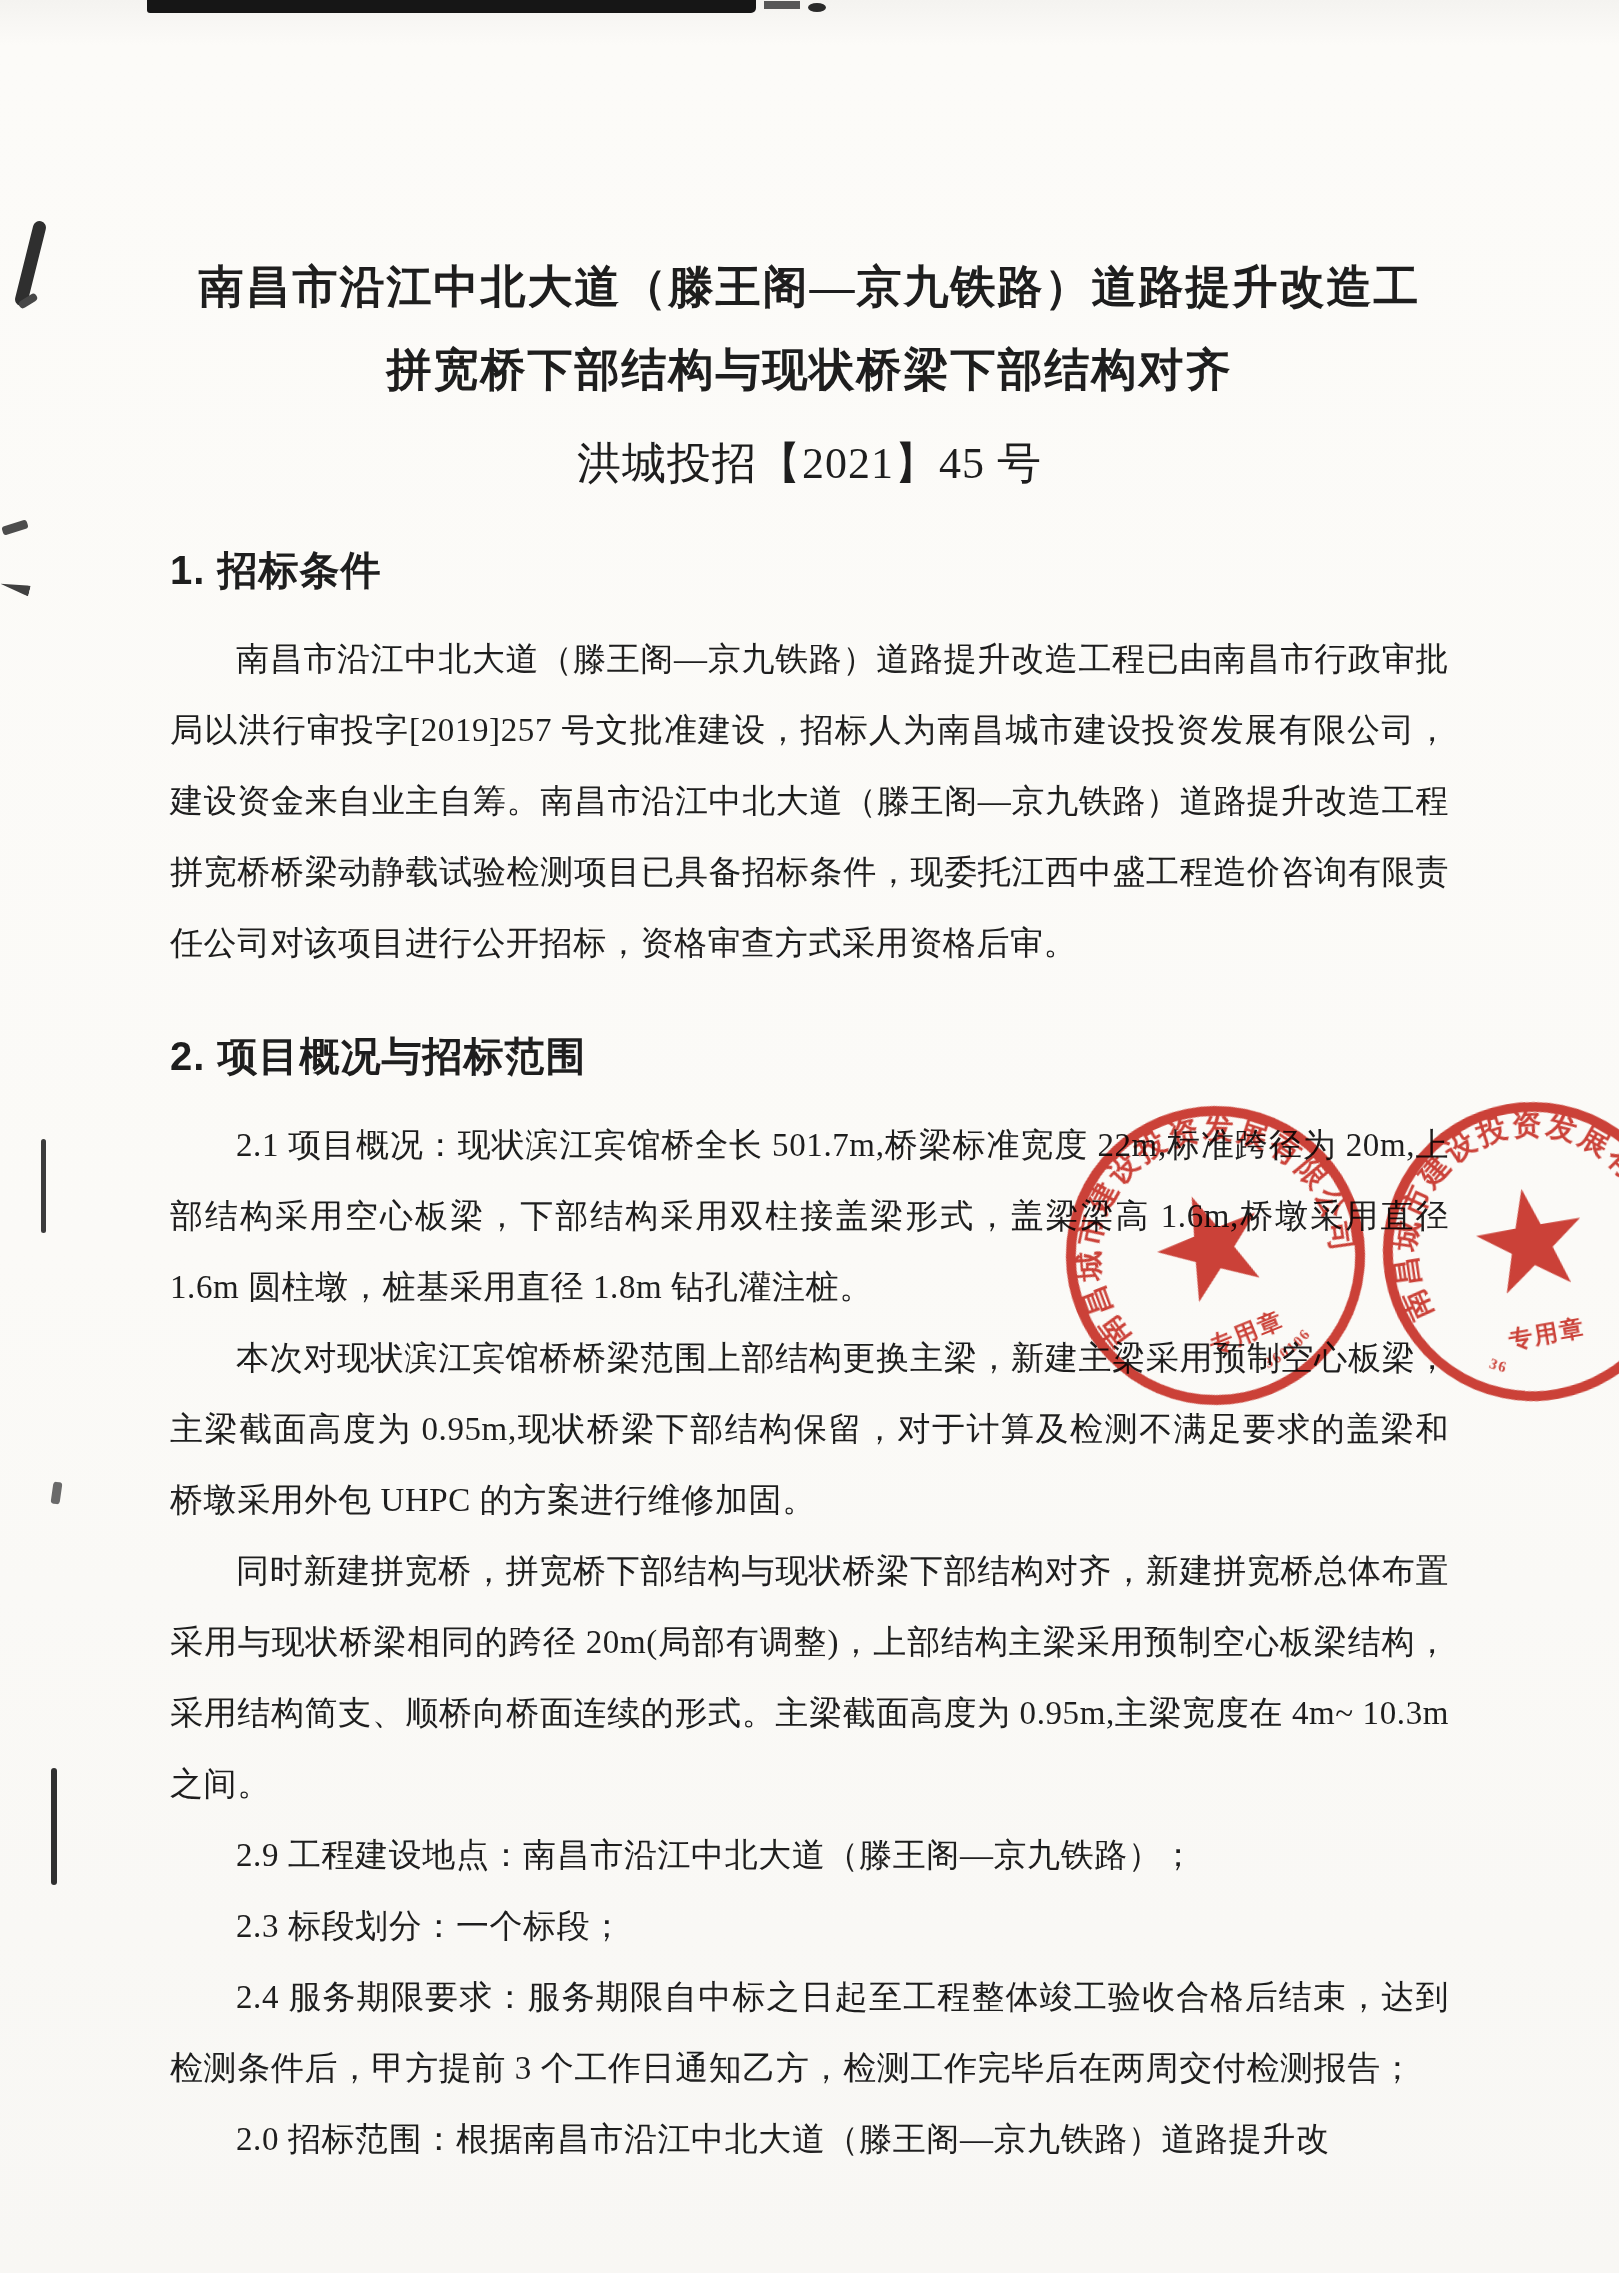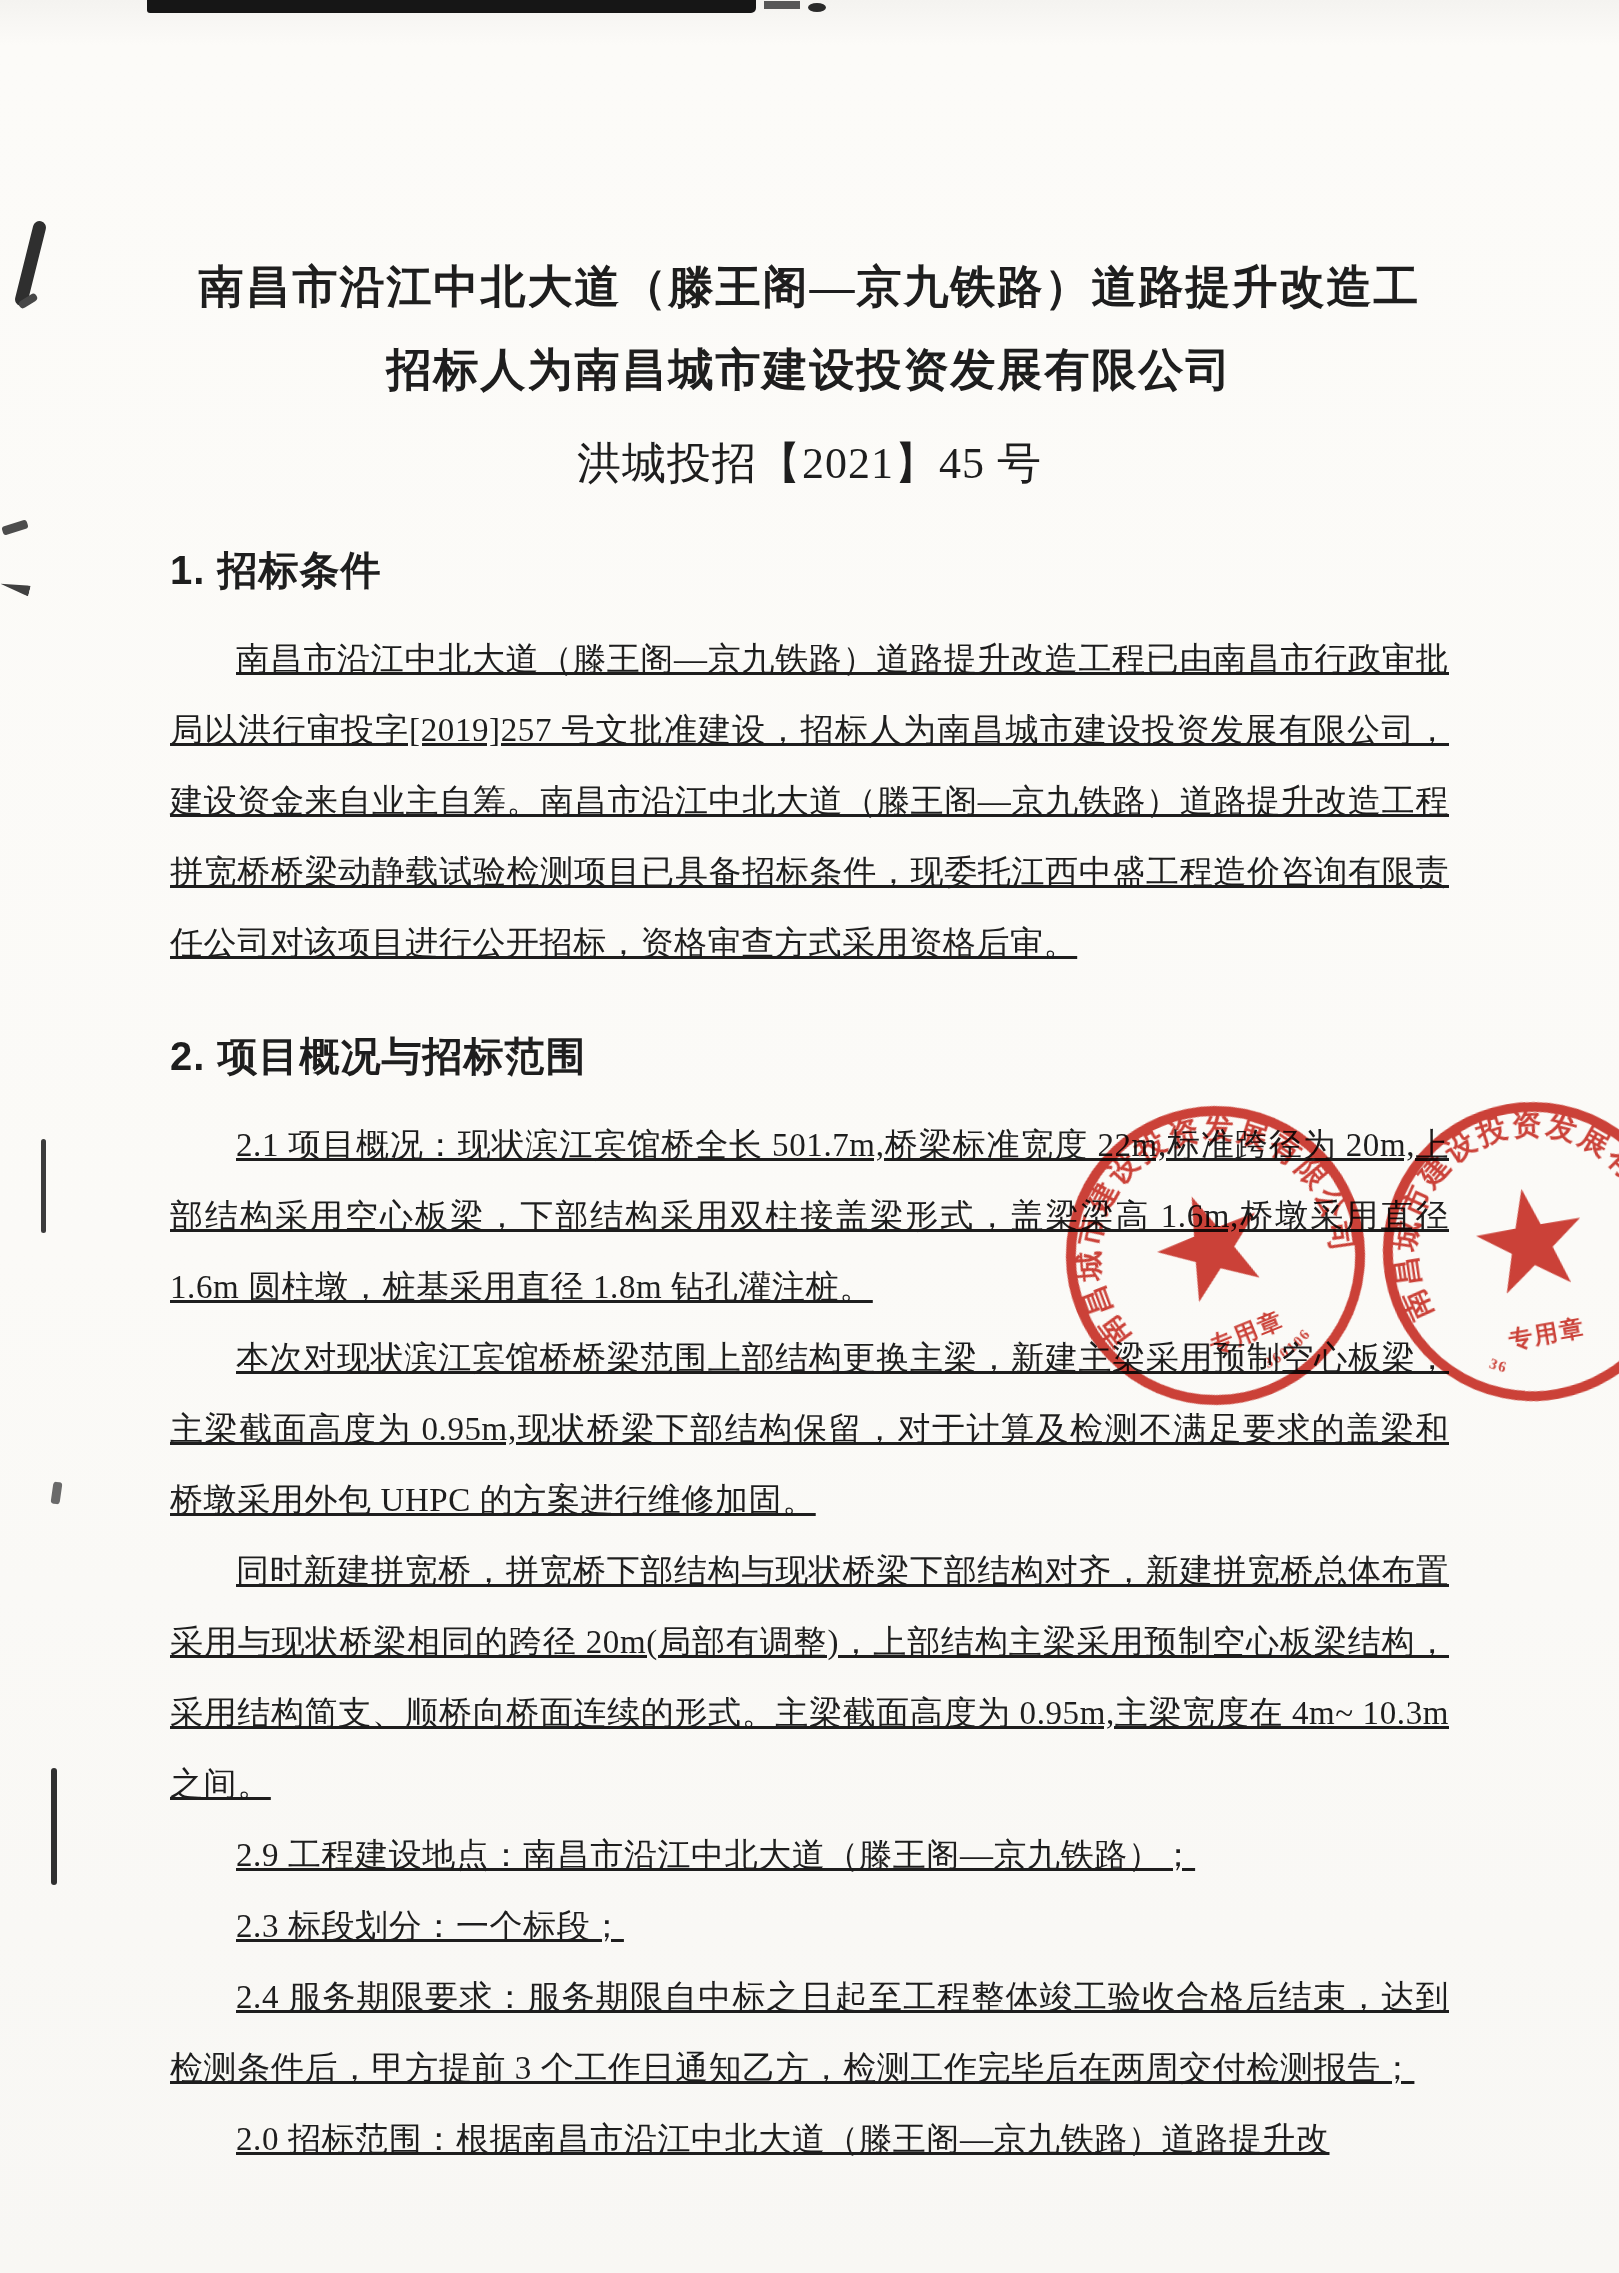--- a/index.html
+++ b/index.html
@@ -33,21 +33,21 @@
     font-family:"Liberation Serif","DejaVu Serif",serif;
   }
   .doc-number { text-align:center; font-size:44px; font-weight:500; margin-top:22px; letter-spacing:1px; }
   .section-heading {
     font-size:40px; font-weight:700; margin-top:50px; margin-bottom:26px;
     letter-spacing:1px;
     font-family:"Liberation Sans","DejaVu Sans",sans-serif;
   }
   .para {
     font-size:33px; line-height:71px; margin:0;
-    text-align:justify; text-indent:2em; letter-spacing:0.6px;text-decoration:underline;
+    text-align:justify; text-indent:2em; letter-spacing:0.6px;
   }
   .para + .para { margin-top:0; }
 
   
   .seal { position:absolute; width:317px; height:317px; mix-blend-mode:multiply; opacity:0.92; filter:blur(0.4px) saturate(1.05); }
   .seal-left { left:1057px; top:1097px; transform:rotate(-22deg); }
   .seal-right { left:1374px; top:1093px; transform:rotate(-10deg); }
   .seal svg { width:100%; height:100%; overflow:visible; }
   .seal text { font-family:"Liberation Serif","DejaVu Serif",serif; font-weight:700; }
 </style>
@@ -62,21 +62,21 @@
   <div class="art art-pen"></div>
   <div class="art art-pen-tail"></div>
   <div class="art art-arrow1"></div>
   <div class="art art-arrow2"></div>
   <div class="art art-vline1"></div>
   <div class="art art-tick"></div>
   <div class="art art-vline2"></div>
 
   <div class="content">
     <div class="title-line">南昌市沿江中北大道（滕王阁—京九铁路）道路提升改造工</div>
-    <div class="title-line">招标人为南昌城市建设投资发展有限公司</div>
+    <div class="title-line">拼宽桥下部结构与现状桥梁下部结构对齐</div>
     <div class="doc-number">洪城投招【2021】45 号</div>
 
     <div class="section-heading">1. 招标条件</div>
     <p class="para">南昌市沿江中北大道（滕王阁—京九铁路）道路提升改造工程已由南昌市行政审批局以洪行审投字[2019]257 号文批准建设，招标人为南昌城市建设投资发展有限公司，建设资金来自业主自筹。南昌市沿江中北大道（滕王阁—京九铁路）道路提升改造工程拼宽桥桥梁动静载试验检测项目已具备招标条件，现委托江西中盛工程造价咨询有限责任公司对该项目进行公开招标，资格审查方式采用资格后审。</p>
 
     <div class="section-heading">2. 项目概况与招标范围</div>
     <p class="para">2.1 项目概况：现状滨江宾馆桥全长 501.7m,桥梁标准宽度 22m,标准跨径为 20m,上部结构采用空心板梁，下部结构采用双柱接盖梁形式，盖梁梁高 1.6m,桥墩采用直径 1.6m 圆柱墩，桩基采用直径 1.8m 钻孔灌注桩。</p>
     <p class="para">本次对现状滨江宾馆桥桥梁范围上部结构更换主梁，新建主梁采用预制空心板梁，主梁截面高度为 0.95m,现状桥梁下部结构保留，对于计算及检测不满足要求的盖梁和 桥墩采用外包 UHPC 的方案进行维修加固。</p>
     <p class="para">同时新建拼宽桥，拼宽桥下部结构与现状桥梁下部结构对齐，新建拼宽桥总体布置 采用与现状桥梁相同的跨径 20m(局部有调整)，上部结构主梁采用预制空心板梁结构，采用结构简支、顺桥向桥面连续的形式。主梁截面高度为 0.95m,主梁宽度在 4m~ 10.3m 之间。</p>
     <p class="para">2.9 工程建设地点：南昌市沿江中北大道（滕王阁—京九铁路）；</p>

